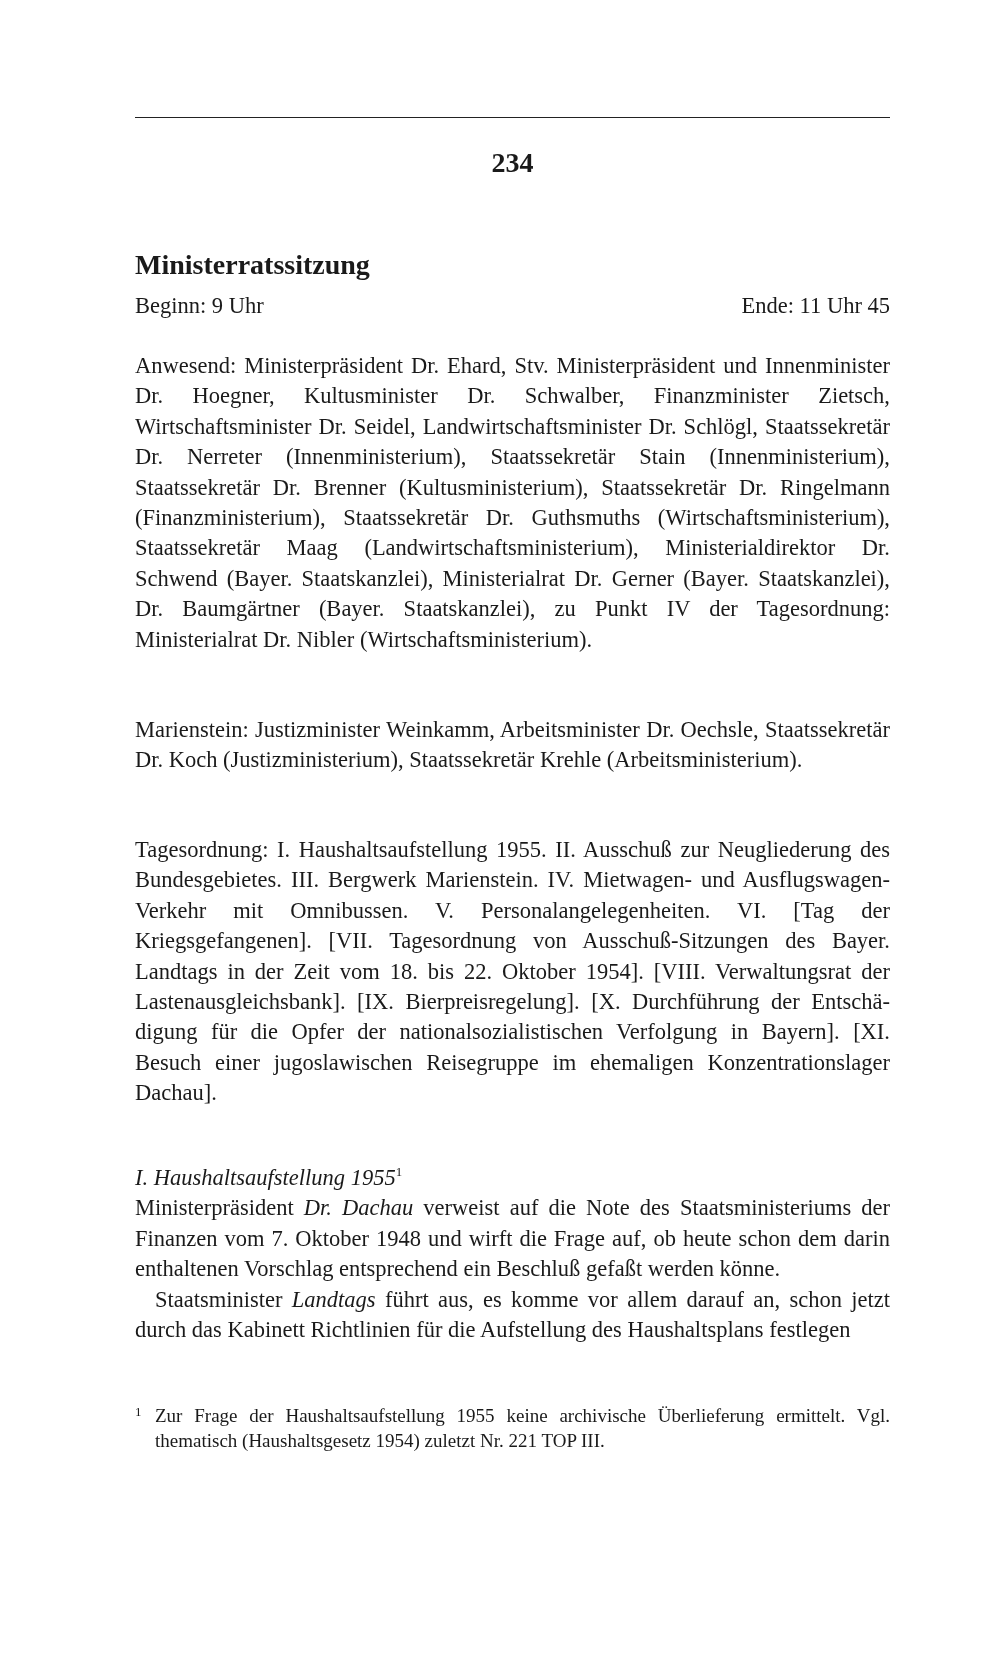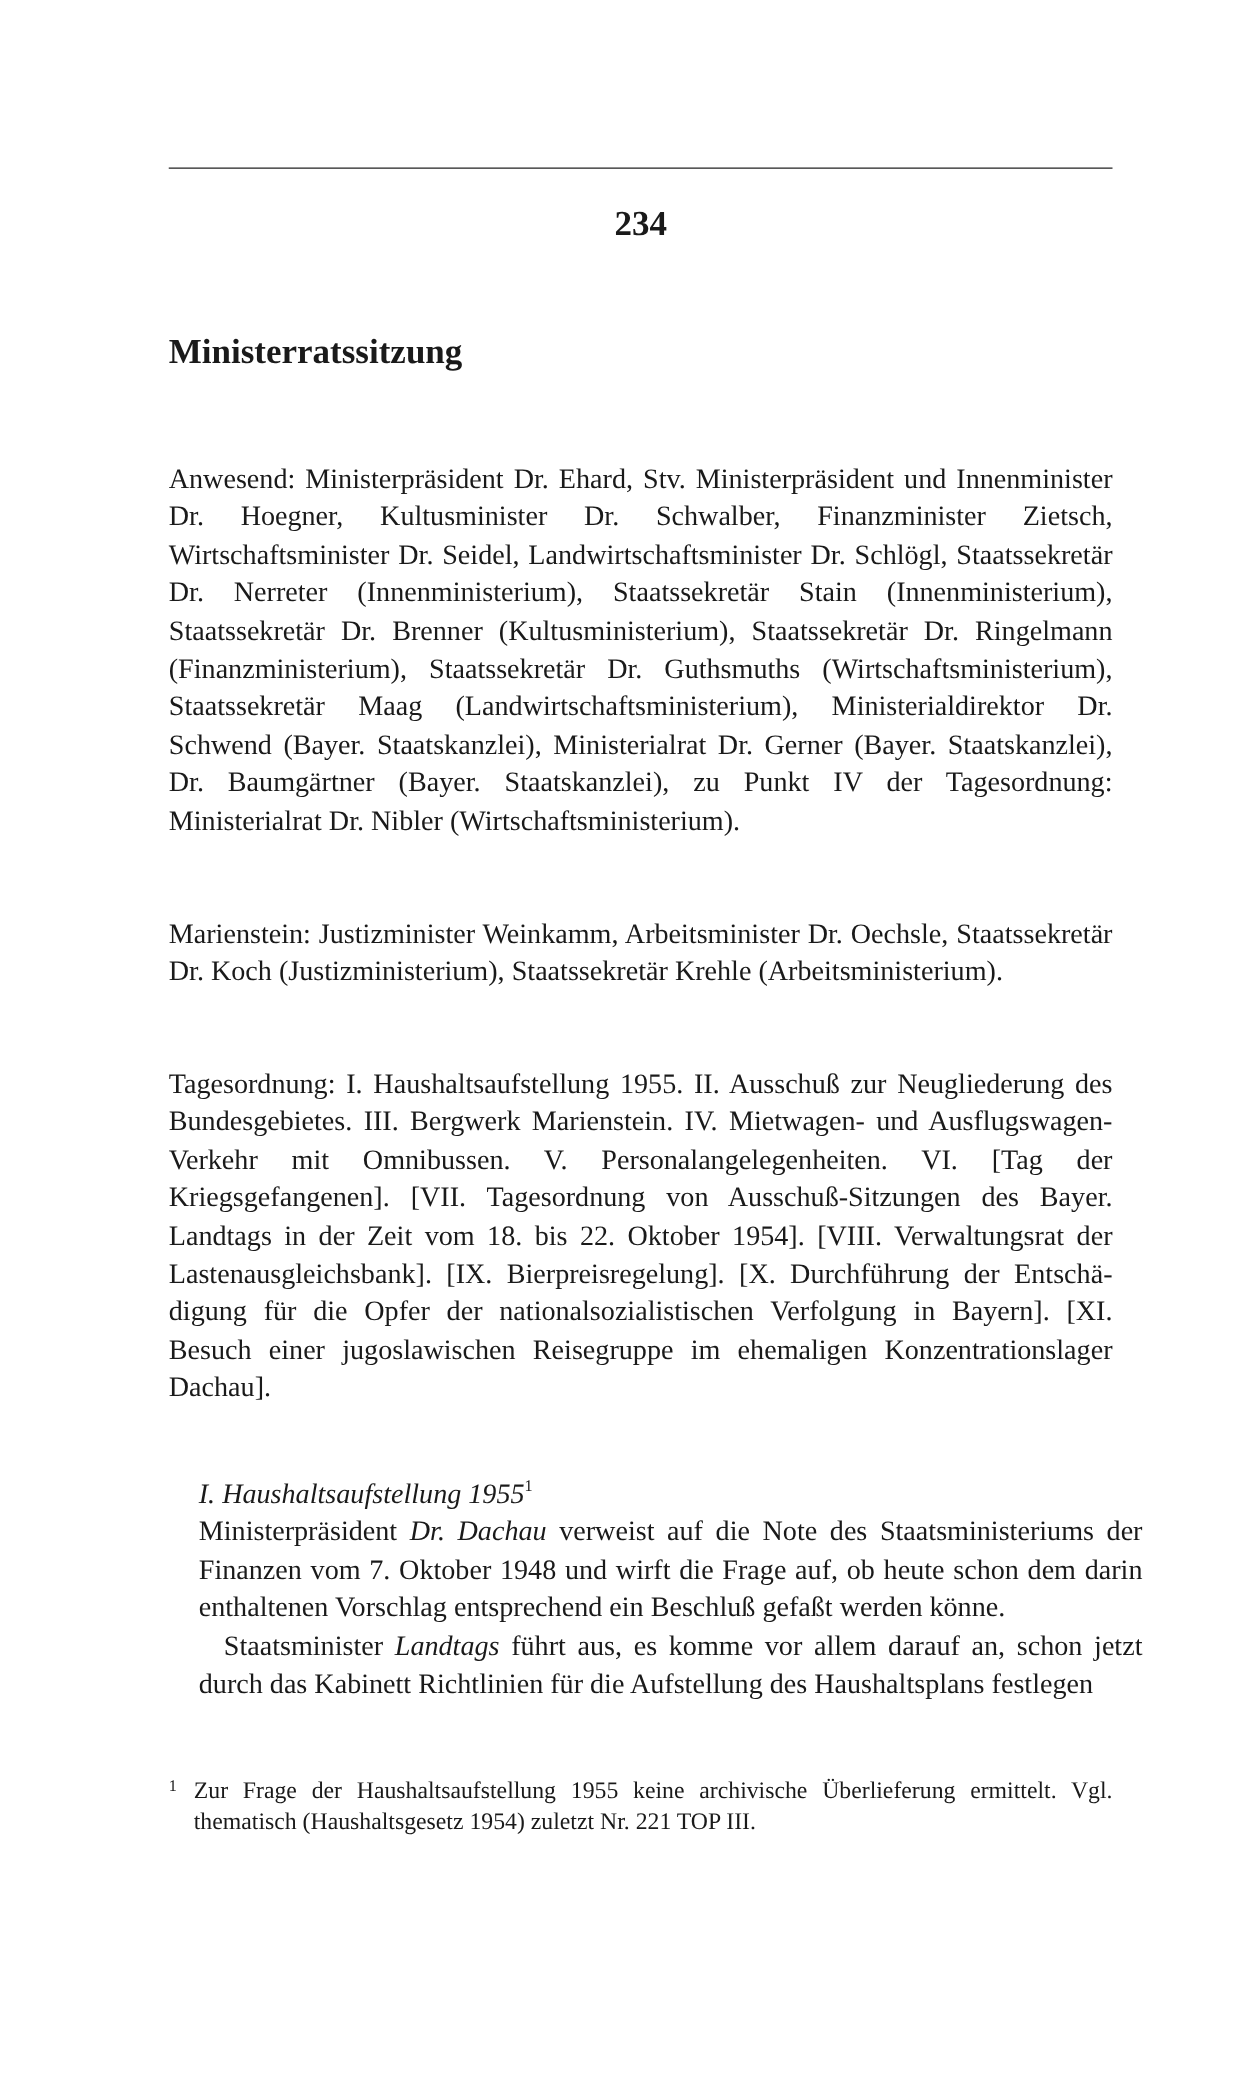--- a/index.html
+++ b/index.html
@@ -1,51 +1,55 @@
 <!DOCTYPE html>
 <html><head>
   <meta charset="utf-8">
   <style>
     html, body { margin: 0; padding: 0; background: #ffffff; }
     body { width: 1000px; height: 1666px; position: relative; overflow: hidden;
            font-family: "Liberation Serif", "DejaVu Serif", serif; color: #1a1a1a; }
-    .page { position: absolute; left: 135px; top: 18px; width: 755px; height: 1407px; }
+    .page { position: absolute; left: 135px; top: 1px; width: 755px; height: 1407px; }
     .rule { position: absolute; left: 0; top: 116px; width: 755px; height: 0; border-top: 1.4px solid #222; }
     .pageno { position: absolute; left: 0; top: 146px; width: 755px; text-align: center;
               font-size: 28px; font-weight: bold; line-height: 32px; }
     .headline { position: absolute; left: 0; top: 210px; width: 755px; display: flex;
                 justify-content: space-between; font-size: 28px; font-weight: bold; line-height: 36px; margin-top: 36px; }
     .times { position: absolute; left: 0; top: 290px; width: 755px; display: flex;
              justify-content: space-between; font-size: 22.5px; line-height: 30px; }
     .para { position: absolute; left: 0; width: 755px; font-size: 22.5px; line-height: 30.4px;
             text-align: justify; hyphens: manual; }
     .para em, .lead { }
     .p-anwesend { top: 350px; }
     .p-entschuldigt { top: 714px; }
     .p-tagesordnung { top: 834px; }
-    .p-section { top: 1162px; margin-left: 24px; }
+    .p-section { top: 1162px; }
     .sec-title { font-style: italic; display: block; }
     .sec-title sup { font-style: normal; font-size: 13px; vertical-align: 9px; line-height: 0; }
     .indent { display: inline-block; width: 20px; }
     .footnote { position: absolute; left: 0; top: 1402px; width: 755px; font-size: 19px; line-height: 25px;
                 display: flex; }
     .fn-mark { width: 16px; flex: none; font-size: 13px; line-height: 18px; }
     .fn-text { flex: 1; text-align: justify; padding-left: 4px; }
   </style>
 </head>
 <body>
 
 <div class="page">
   <div class="rule"></div>
   <div class="pageno">234</div>
 
   <div class="headline">
     <span>Ministerratssitzung</span>
   </div>
 
+  <div class="times">
+    <span>Beginn: 9 Uhr</span>
+    <span>Ende: 11 Uhr 45</span>
+  </div>
 
   <div class="para p-anwesend"><span class="lead">Anwesend:</span><span> Ministerpräsident Dr. Ehard, Stv. Ministerpräsident und Innenmi­nister Dr. Hoegner, Kultusminister Dr. Schwalber, Finanzminister Zietsch, Wirtschaftsminister Dr. Seidel, Landwirtschaftsminister Dr. Schlögl, Staats­sekretär Dr. Nerreter (Innenministerium), Staatssekretär Stain (Innen­ministerium), Staatssekretär Dr. Brenner (Kultusministerium), Staatsse­kretär Dr. Ringelmann (Finanzministerium), Staatssekretär Dr. Guthsmuths (Wirtschaftsministerium), Staatssekretär Maag (Landwirtschaftsministerium), Ministerialdirektor Dr. Schwend (Bayer. Staatskanzlei), Ministerialrat Dr. Gerner (Bayer. Staatskanzlei), Dr. Baumgärtner (Bayer. Staatskanzlei), zu Punkt IV der Tagesordnung: Ministerialrat Dr. Nibler (Wirtschaftsministe­rium).</span></div>
 
   <div class="para p-entschuldigt"><span class="lead">Marienstein:</span><span> Justizminister Weinkamm, Arbeitsminister Dr. Oechsle, Staats­sekretär Dr. Koch (Justizministerium), Staatssekretär Krehle (Arbeitsministe­rium).</span></div>
 
   <div class="para p-tagesordnung"><span class="lead">Tagesordnung:</span><span> I. Haushaltsaufstellung 1955. II. Ausschuß zur Neugliederung des Bundesgebietes. III. Bergwerk Marienstein. IV. Mietwagen- und Ausflugs­wagen-Verkehr mit Omnibussen. V. Personalangelegenheiten. VI. [Tag der Kriegsgefangenen]. [VII. Tagesordnung von Ausschuß-Sitzungen des Bayer. Landtags in der Zeit vom 18. bis 22. Oktober 1954]. [VIII. Verwaltungsrat der Lastenausgleichsbank]. [IX. Bierpreisregelung]. [X. Durchführung der Entschä­digung für die Opfer der nationalsozialistischen Verfolgung in Bayern]. [XI. Besuch einer jugoslawischen Reisegruppe im ehemaligen Konzentrationslager Dachau].</span></div>
 
   <div class="para p-section">
     <span class="sec-title"><span>I. Haushaltsaufstellung 1955</span><sup>1</sup></span>
     <div><span>Ministerpräsident </span><em>Dr. Dachau</em><span> verweist auf die Note des Staatsministeriums der Finanzen vom 7. Oktober 1948 und wirft die Frage auf, ob heute schon dem darin enthaltenen Vorschlag entsprechend ein Beschluß gefaßt werden könne.</span></div>

